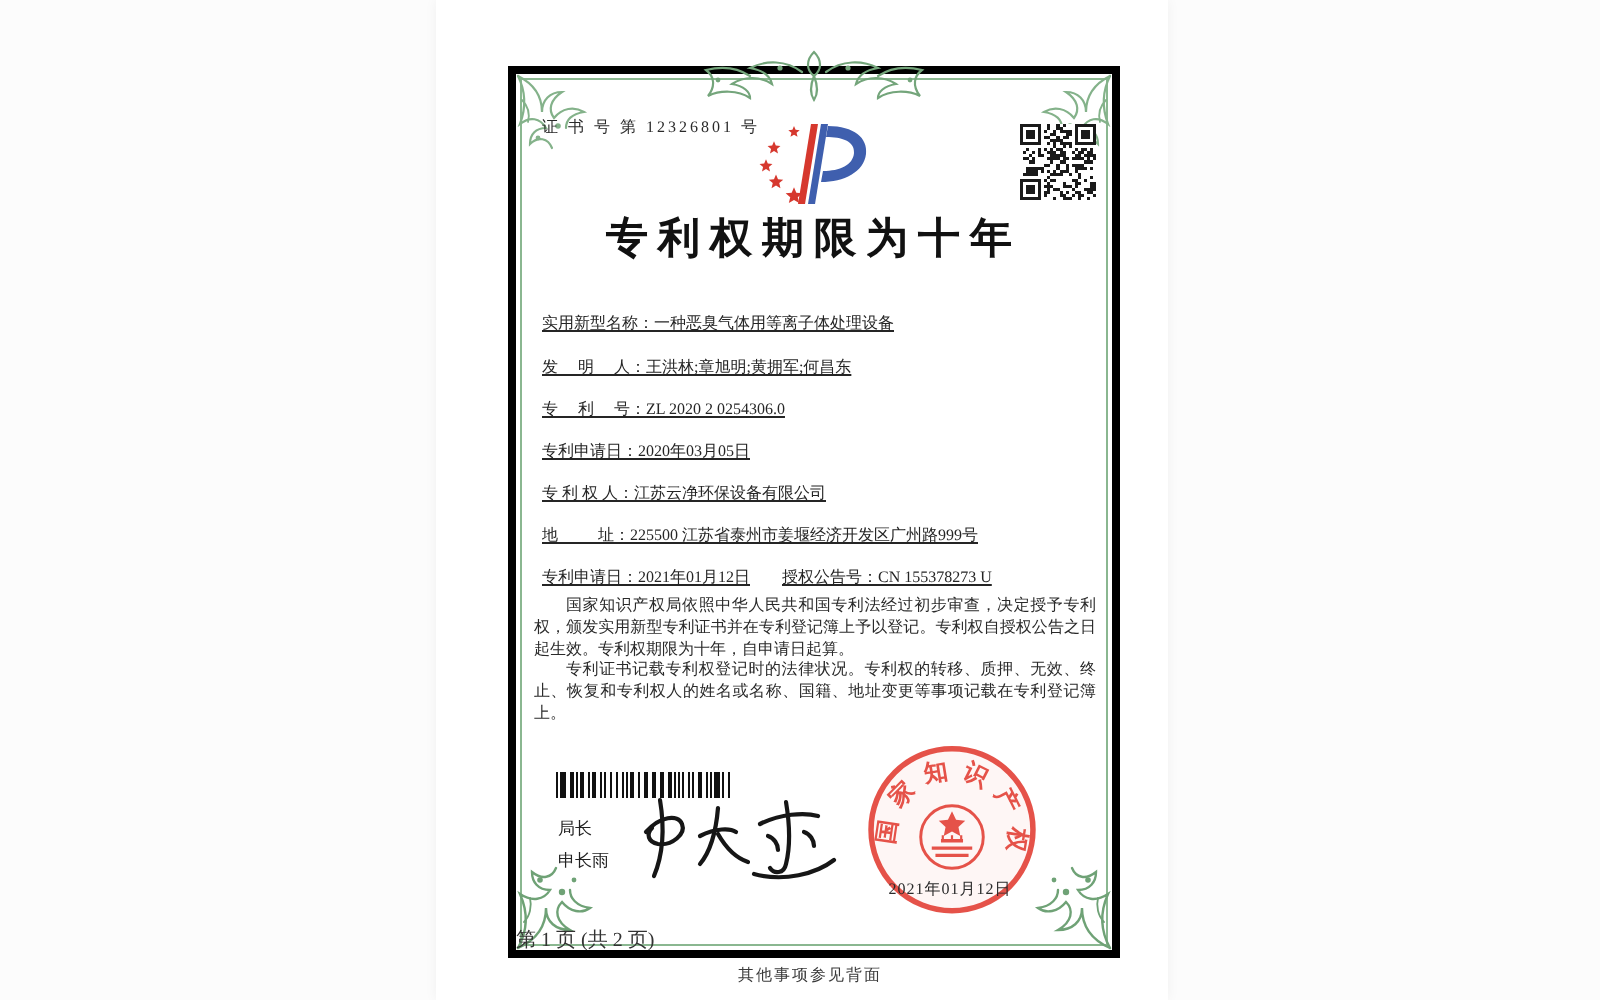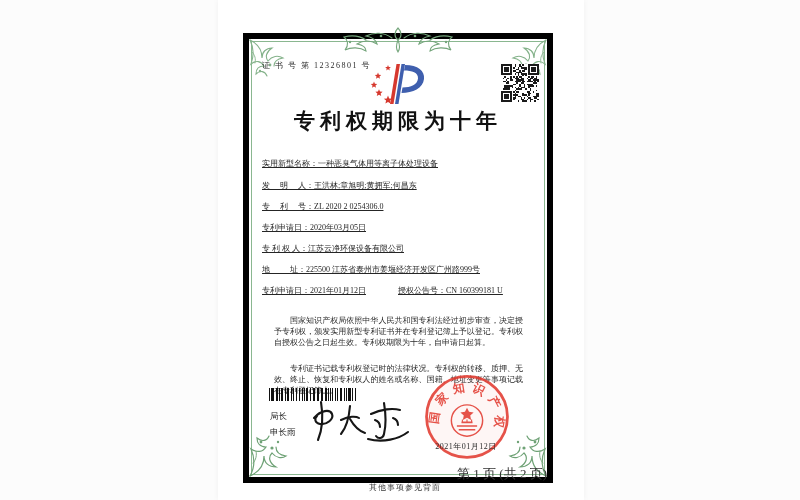--- a/index.html
+++ b/index.html
@@ -5,22 +5,22 @@
   html,body{margin:0;padding:0;}
   body{
     width:800px;height:500px;position:relative;overflow:hidden;
     background:#fcfcfc;
     font-family:"Liberation Serif","DejaVu Serif",serif;
     color:#1e1e1e;
   }
   .paper{position:absolute;left:218px;top:0;width:366px;height:500px;background:#ffffff;
          box-shadow:0 0 6px rgba(0,0,0,0.05);}
   .cert-frame{
-    position:absolute;left:243px;top:33px;width:298px;height:438px;
-    border:6px solid #000000;
+    position:absolute;left:254px;top:33px;width:298px;height:438px;
+    border:4px solid #000000;
   }
   .cert-frame::before{
     content:"";position:absolute;inset:2px;border:1px solid #8ab790;pointer-events:none;
   }
   .corner{position:absolute;width:40px;height:46px;}
   .corner.tl{left:-1px;top:-1px;}
   .corner.tr{right:-1px;top:-1px;transform:scaleX(-1);}
   .corner.bl{left:-1px;bottom:-1px;transform:scaleY(-1);}
   .corner.br{right:-1px;bottom:-1px;transform:scale(-1,-1);}
   .top-ornament{position:absolute;left:50%;top:-15px;transform:translateX(-50%);}
@@ -28,35 +28,35 @@
   .logo{position:absolute;left:120px;top:21px;}
   .qr{position:absolute;left:252px;top:25px;}
   .cert-title{position:absolute;left:0;top:68px;width:100%;text-align:center;
     font-size:21px;font-weight:bold;letter-spacing:5px;color:#111;}
   .fields{position:absolute;left:13px;top:0;width:276px;}
   .field-row{position:absolute;left:0;width:276px;font-size:8px;white-space:nowrap;color:#252525;text-decoration:underline;}
   .field-label{white-space:pre;}
   .field-row.r0{top:119px;} .field-row.r1{top:141px;} .field-row.r2{top:162px;}
   .field-row.r3{top:183px;} .field-row.r4{top:204px;} .field-row.r5{top:225px;}
   .field-row.r6{top:246px;}
-  .field-label2{margin-left:32px;text-align:center;}
+  .field-label2{margin-left:16px;text-align:center;}
   .body-text{
     position:absolute;left:9px;top:261px;width:281px;font-size:8px;line-height:10.8px;
     text-align:justify;color:#2a2a2a;
   }
-  .body-text p{margin:16px;text-indent:2em;}
+  .body-text p{margin:0;text-indent:2em;}
   .barcode{position:absolute;left:20px;top:349px;}
   .signer-title{position:absolute;left:21px;top:372px;font-size:8.5px;color:#222;}
   .signer-name{position:absolute;left:21px;top:388px;font-size:8.5px;color:#222;}
   .signature{position:absolute;left:56px;top:358px;}
   .seal{position:absolute;left:172px;top:330px;opacity:0.88;}
   .seal-date{position:absolute;left:160px;top:402px;width:114px;text-align:center;
     font-size:8px;color:#2b2b2b;letter-spacing:0.5px;}
-  .page-indicator{position:absolute;left:0;top:426px;width:100%;text-align:right;
-    font-size:13px;color:#333;}
+  .page-indicator{position:absolute;left:0;top:426px;width:100%;text-align:left;
+    font-size:10px;color:#333;}
   .footer-note{position:absolute;left:256px;top:482px;width:298px;text-align:center;
     font-size:8px;color:#3a3a3a;letter-spacing:1px;}
 </style>
 </head>
 <body>
 
 <div class="paper"></div>
 
 <div class="cert-frame">
 
@@ -322,21 +322,21 @@
 
   <div class="cert-title">专利权期限为十年</div>
 
   <div class="fields">
     <div class="field-row r0"><span class="field-label">实用新型名称：</span><span>一种恶臭气体用等离子体处理设备</span></div>
     <div class="field-row r1"><span class="field-label">发　 明　 人：</span><span>王洪林;章旭明;黄拥军;何昌东</span></div>
     <div class="field-row r2"><span class="field-label">专　 利　 号：</span><span>ZL 2020 2 0254306.0</span></div>
     <div class="field-row r3"><span class="field-label">专利申请日：</span><span>2020年03月05日</span></div>
     <div class="field-row r4"><span class="field-label">专 利 权 人：</span><span>江苏云净环保设备有限公司</span></div>
     <div class="field-row r5"><span class="field-label">地　　  址：</span><span>225500 江苏省泰州市姜堰经济开发区广州路999号</span></div>
-    <div class="field-row r6"><span class="field-label">专利申请日：</span><span>2021年01月12日</span><span class="field-label field-label2">授权公告号：</span><span>CN 160399181 U</span></div>
+    <div class="field-row r6"><span class="field-label">专利申请日：</span><span>2021年01月12日</span><span class="field-label field-label2">授权公告号：</span><span>CN 155378273 U</span></div>
   </div>
 
   <div class="body-text">
     <p>国家知识产权局依照中华人民共和国专利法经过初步审查，决定授予专利权，颁发实用新型专利证书并在专利登记簿上予以登记。专利权自授权公告之日起生效。专利权期限为十年，自申请日起算。</p>
     <p>专利证书记载专利权登记时的法律状况。专利权的转移、质押、无效、终止、恢复和专利权人的姓名或名称、国籍、地址变更等事项记载在专利登记簿上。</p>
   </div>
 
   <svg class="barcode" width="90" height="13" viewBox="0 0 90 13" shape-rendering="crispEdges">
       <rect x="0" y="0" width="1" height="13" fill="#111"></rect>
       <rect x="2" y="0" width="3" height="13" fill="#111"></rect>

